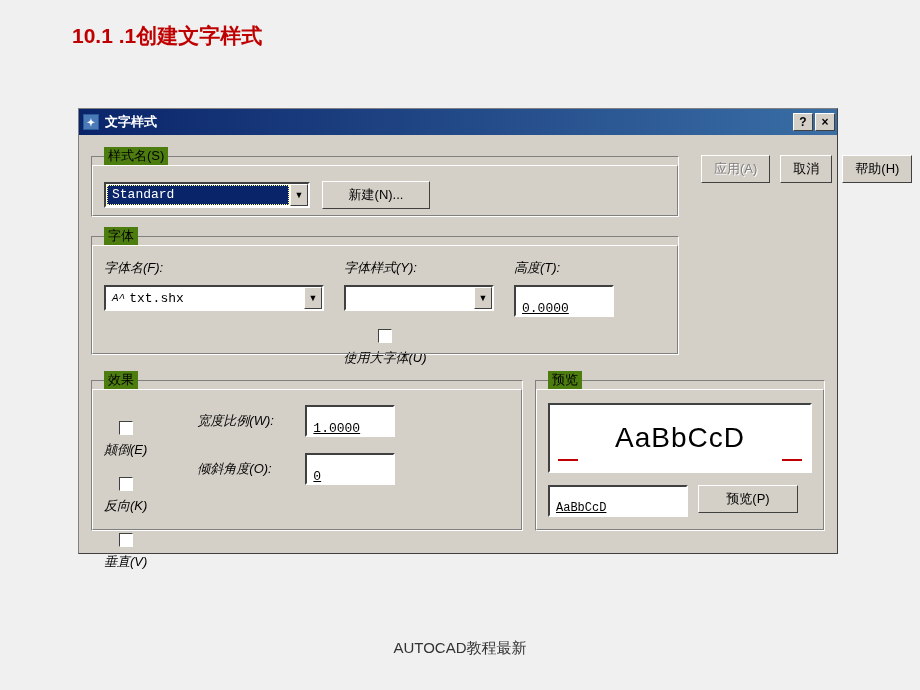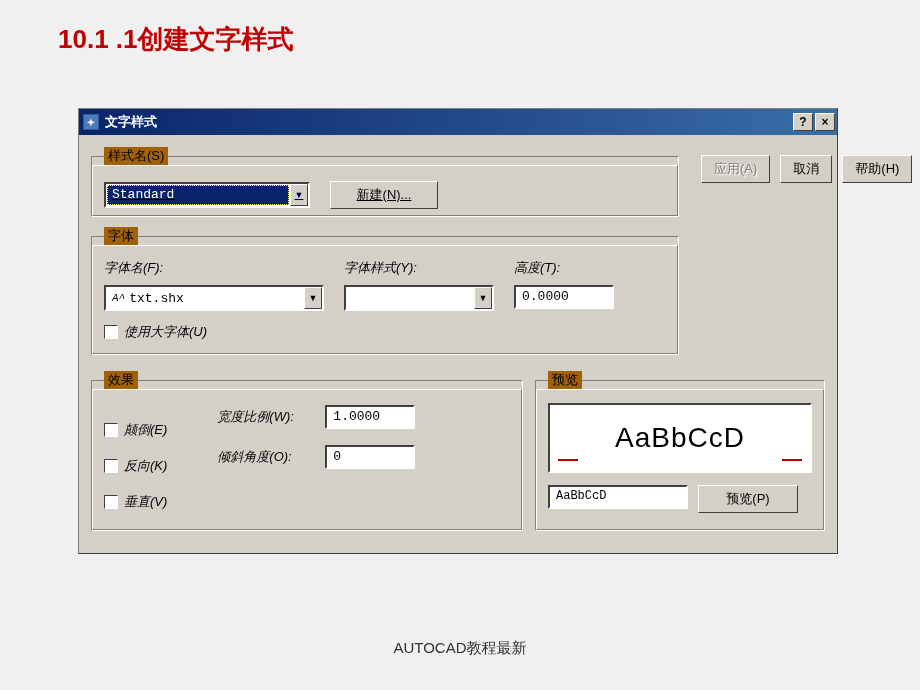--- a/index.html
+++ b/index.html
@@ -7,22 +7,22 @@
       width: 920px;
       height: 690px;
       background: #f0f0f0;
       font-family: "SimSun", "宋体", Arial, sans-serif;
       font-size: 14px;
       position: relative;
     }
     .page-title {
       position: absolute;
       top: 22px;
-      left: 58px;
-      font-size: 26px;
+      left: 72px;
+      font-size: 21px;
       font-weight: bold;
       color: #c00000;
     }
     .dialog {
       position: absolute;
       top: 108px;
       left: 78px;
       width: 760px;
       background: #d4d0c8;
       border-top: 1px solid #808080;
@@ -88,31 +88,31 @@
       content: "";
       position: absolute;
       inset: 0;
       border: 1px solid #fff;
       border-right-color: #808080;
       border-bottom-color: #808080;
       pointer-events: none;
     }
     legend {
       padding: 0 4px;
-      background: #a16207;
+      background: #4d7c0f;
       font-size: 13px;
     }
     .style-fieldset {
       position: absolute;
       top: 12px;
       left: 12px;
       width: 588px;
       height: 70px;
     }
-    .style-row { display: flex; gap: 20px; align-items: center; margin-top: 6px; text-decoration: underline; }
+    .style-row { display: flex; gap: 12px; align-items: center; margin-top: 6px; }
     .combo {
       background: #fff;
       border-top: 2px solid #404040;
       border-left: 2px solid #404040;
       border-right: 2px solid #fff;
       border-bottom: 2px solid #fff;
       height: 26px;
       display: flex;
       align-items: center;
       padding: 0;
@@ -190,29 +190,31 @@
     }
     .font-col { display: flex; flex-direction: column; gap: 8px; }
     .label { font-size: 13px; font-style: italic; }
     .text-input {
       background: #fff;
       border-top: 2px solid #404040;
       border-left: 2px solid #404040;
       border-right: 2px solid #fff;
       border-bottom: 2px solid #fff;
       height: 24px;
-      padding: 2px 6px;
+      padding: 14px 6px;
       font-family: "Courier New", monospace;
       font-size: 13px;
+      text-decoration: underline;
     }
     .checkbox-row {
       display: flex;
       align-items: center;
       gap: 6px;
       margin-top: 12px;
+      flex-direction: column;
     }
     .checkbox {
       width: 14px;
       height: 14px;
       background: #fff;
       border-top: 1px solid #404040;
       border-left: 1px solid #404040;
       border-right: 1px solid #fff;
       border-bottom: 1px solid #fff;
     }

